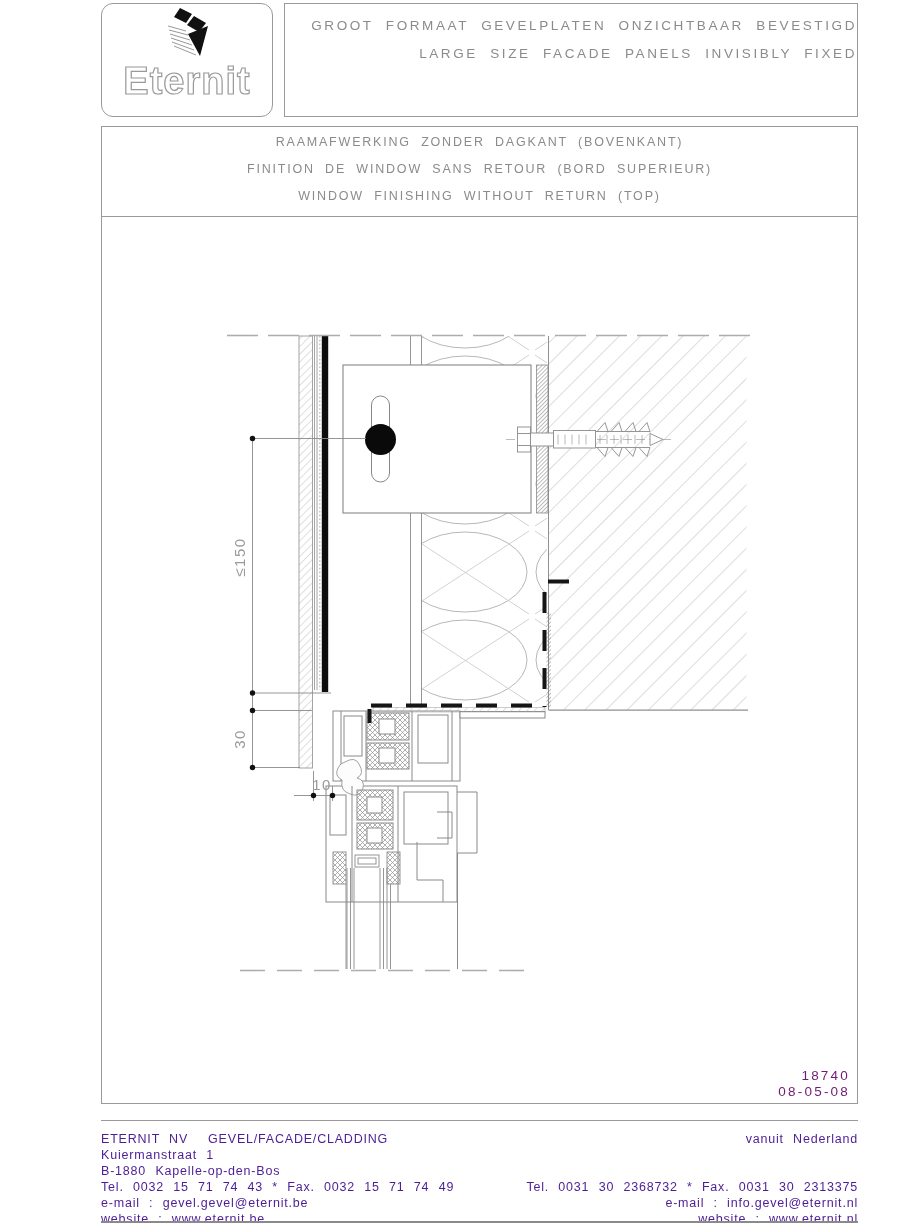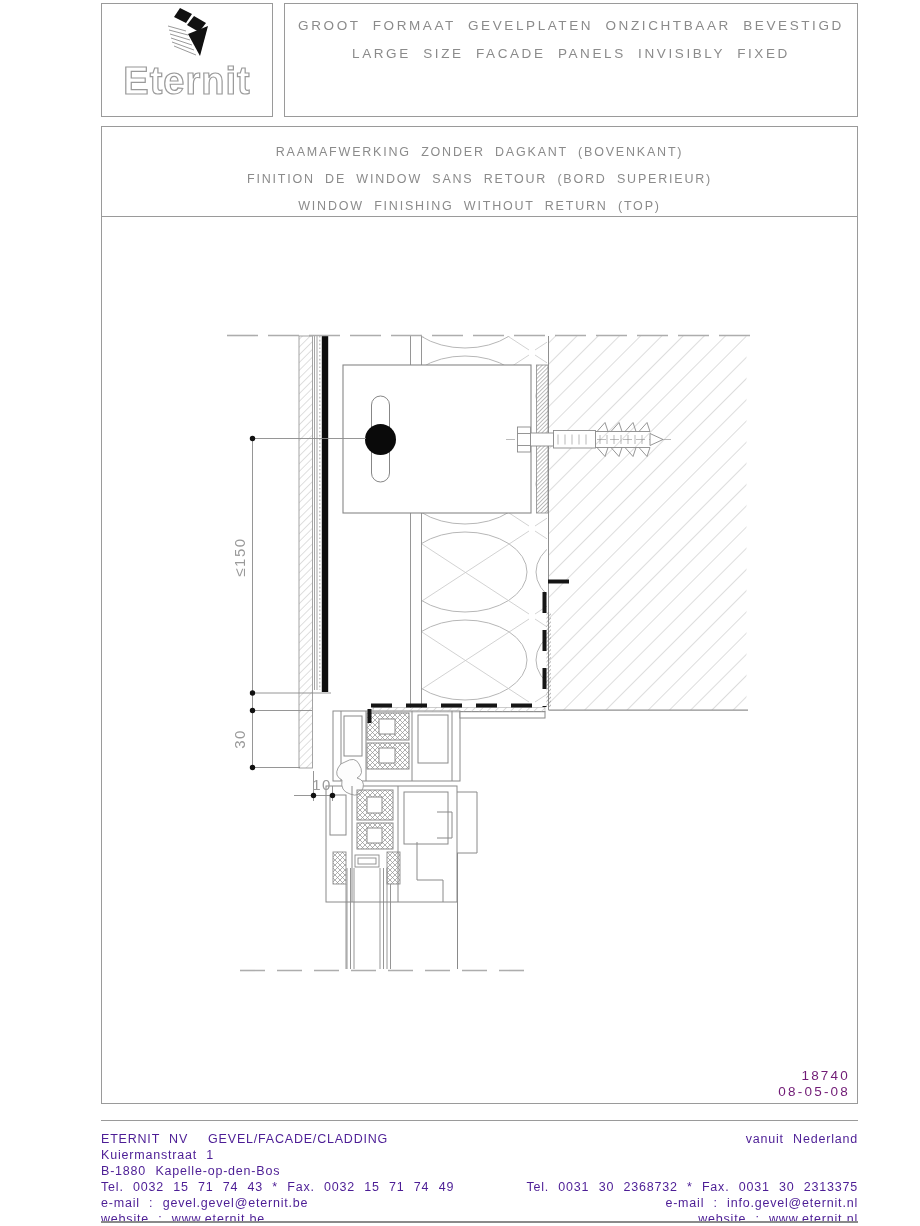--- a/index.html
+++ b/index.html
@@ -2,21 +2,21 @@
 <html><head>
 <meta charset="utf-8">
 <style>
   html,body { margin:0; padding:0; background:#ffffff; }
   .sheet {
     position:relative; width:920px; height:1226px; background:#ffffff;
     font-family:"Liberation Sans", sans-serif; overflow:hidden;
   }
   .box { position:absolute; border:1px solid #9a9a9a; background:#ffffff; box-sizing:border-box; }
   .cadtext { color:#8b8b8b; }
-  .title-line { text-align:center; font-size:13.5px; letter-spacing:2.6px; word-spacing:6px;
+  .title-line { text-align:right; font-size:13.5px; letter-spacing:2.6px; word-spacing:6px;
                 line-height:28px; white-space:nowrap; }
   .structure-row { display:flex; justify-content:space-between; padding:0 44px; margin-top:3px;
                    font-size:11px; letter-spacing:2px; word-spacing:4px; }
   .subtitle-line { text-align:center; font-size:12.5px; letter-spacing:1.8px; word-spacing:5px;
                    line-height:27px; white-space:nowrap; }
   .logo-box { display:block; }
   .drawing-box { border:1px solid #9a9a9a; }
   .num-block { position:absolute; right:7px; bottom:3px; text-align:right;
                font-size:13.5px; letter-spacing:2.2px; line-height:16px; color:#701a75; }
   .rule { position:absolute; background:#9a9a9a; }
@@ -27,21 +27,21 @@
   .company-gap { margin-right:20px; }
   .dimtext { fill:#9a9a9a; font-size:15px; letter-spacing:1.5px;
              font-family:"Liberation Sans", sans-serif; }
   svg { display:block; }
 </style>
 </head>
 <body>
 
 <div class="sheet">
 
-  <div class="box logo-box" style="left:101px;top:3px;width:172px;height:114px;">
+  <div class="box logo-box" style="left:101px;top:3px;width:172px;height:114px;border-radius:12px;">
     <svg width="170" height="112" viewBox="0 0 170 112">
       <g>
         <path d="M78,4 L90,10 L84,19 L72,13 Z" fill="#111"></path>
         <path d="M92,12 L104,19 L97,28 L85,21 Z" fill="#111"></path>
         <path d="M86,30 L106,22 L98,52 Z" fill="#111"></path>
         <g stroke="#9a9a9a" stroke-width="1">
           <line x1="66" y1="22" x2="84" y2="27"></line>
           <line x1="67" y1="26" x2="86" y2="31"></line>
           <line x1="68" y1="30" x2="88" y2="36"></line>
           <line x1="69" y1="34" x2="90" y2="41"></line>
@@ -51,21 +51,21 @@
       </g>
       <text x="85" y="90" text-anchor="middle" font-size="38" font-weight="bold" letter-spacing="1" fill="#ffffff" stroke="#9a9a9a" stroke-width="1.2">Eternit</text>
     </svg>
   </div>
 
   <div class="box" style="left:284px;top:3px;width:574px;height:114px;padding-top:8px;">
     <div class="title-line cadtext">GROOT FORMAAT GEVELPLATEN ONZICHTBAAR BEVESTIGD</div>
     <div class="title-line cadtext">LARGE SIZE FACADE PANELS INVISIBLY FIXED</div>
   </div>
 
-  <div class="box" style="left:101px;top:126px;width:757px;height:105px;padding-top:12px;">
+  <div class="box" style="left:101px;top:126px;width:757px;height:105px;padding-top:2px;">
     <div class="subtitle-line cadtext">RAAMAFWERKING ZONDER DAGKANT (BOVENKANT)</div>
     <div class="subtitle-line cadtext">FINITION DE WINDOW SANS RETOUR (BORD SUPERIEUR)</div>
     <div class="subtitle-line cadtext">WINDOW FINISHING WITHOUT RETURN (TOP)</div>
   </div>
 
   <div class="box drawing-box" style="left:101px;top:216px;width:757px;height:888px;">
     <svg width="755" height="886" viewBox="102 217 755 886">
       <defs>
         <pattern id="wallHatch" width="15" height="15" patternUnits="userSpaceOnUse" patternTransform="rotate(45)">
           <line x1="0" y1="0" x2="0" y2="15" stroke="#bcbcbc" stroke-width="1"></line>

